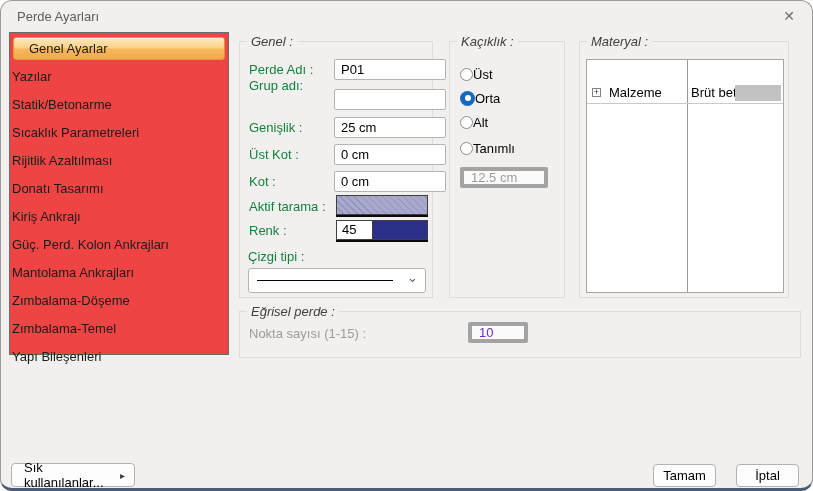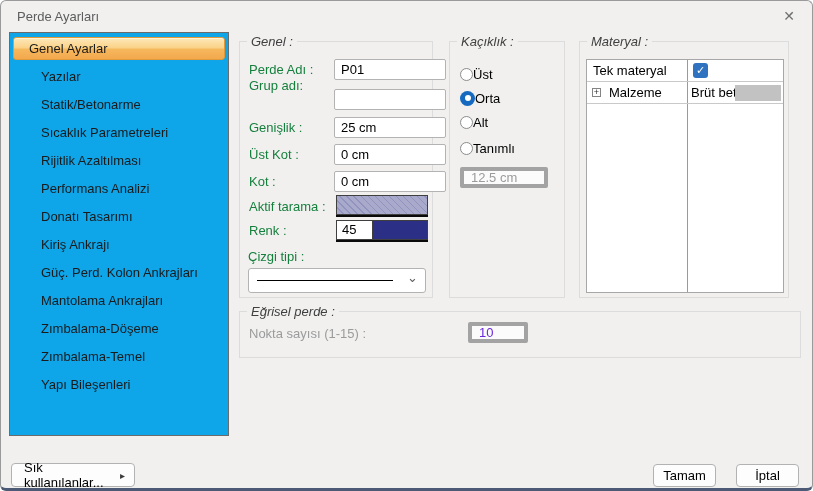--- a/index.html
+++ b/index.html
@@ -2,34 +2,34 @@
 <html><head>
 <meta charset="utf-8">
 <style>
   html,body{margin:0;padding:0;background:#fff;}
   *{box-sizing:border-box;}
   .dialog{
     position:relative;width:813px;height:491px;
     background:#f1f0ef;
     border:1px solid #9a9a9a;
     border-bottom:3px solid #4d5a75;
-    border-radius:6px;
+    border-radius:12px;
     font-family:"Liberation Sans",sans-serif;
     font-size:13px;color:#000;
     overflow:hidden;
   }
   
   .titlebar{position:absolute;left:0;top:0;right:0;height:30px;}
   .title{position:absolute;left:16px;top:8px;color:#5d5d5d;}
   .close{position:absolute;right:12px;top:5px;width:22px;height:20px;text-align:center;
          color:#6e6e6e;font-size:14px;line-height:20px;cursor:default;}
   
-  .sidebar{position:absolute;left:8px;top:31px;width:220px;height:404px;
-           background:#0ea5e9;border:1px solid #6b6b6b;padding-top:2px;}
-  .side-item{height:28px;line-height:28px;padding-left:2px;color:#1b1b1b;white-space:nowrap;margin-left:29px;}
+  .sidebar{position:absolute;left:8px;top:31px;width:220px;height:323px;
+           background:#ef4444;border:1px solid #6b6b6b;padding-top:2px;}
+  .side-item{height:28px;line-height:28px;padding-left:2px;color:#1b1b1b;white-space:nowrap;}
   .side-item.selected{
     height:23px;line-height:21px;margin:2px 3px 3px 3px;padding-left:15px;
     border:1px solid #e09a3c;border-radius:3px;
     background:linear-gradient(180deg,#fde8b9 0%,#fbd author 0%,#fbd38a 45%,#f6b75c 55%,#f3a94d 100%);
     background:linear-gradient(180deg,#fde8b9 0%,#fbd38a 45%,#f6b75c 55%,#f3a94d 100%);
     box-shadow:inset 0 1px 0 #fff3d6;
   }
   
   .groupbox{position:absolute;border:1px solid #dcdcdc;background:transparent;}
   .legend{position:absolute;top:-8px;left:7px;background:#f1f0ef;padding:0 4px;color:#404040;white-space:nowrap;font-style:italic;}
@@ -100,21 +100,20 @@
     <div class="title">Perde Ayarları</div>
     <div class="close">✕</div>
   </div>
 
   <div class="sidebar">
     <div class="side-item selected">Genel Ayarlar</div>
     <div class="side-item">Yazılar</div>
     <div class="side-item">Statik/Betonarme</div>
     <div class="side-item">Sıcaklık Parametreleri</div>
     <div class="side-item">Rijitlik Azaltılması</div>
-    <div class="side-item">Performans Analizi</div>
     <div class="side-item">Donatı Tasarımı</div>
     <div class="side-item">Kiriş Ankrajı</div>
     <div class="side-item">Güç. Perd. Kolon Ankrajları</div>
     <div class="side-item">Mantolama Ankrajları</div>
     <div class="side-item">Zımbalama-Döşeme</div>
     <div class="side-item">Zımbalama-Temel</div>
     <div class="side-item">Yapı Bileşenleri</div>
   </div>
 
   <div class="groupbox g-genel">
@@ -174,24 +173,20 @@
     </div>
 
     <input class="dis-field tanimli" disabled="" value="12.5 cm" style="">
   </div>
 
   <div class="groupbox g-materyal">
     <div class="legend">Materyal :</div>
     <div class="mat-table">
       <div class="mat-col-divider"></div>
 
-      <div class="mat-row mat-row1">
-        <div class="mat-label">Tek materyal</div>
-        <div class="checkbox">✓</div>
-      </div>
 
       <div class="mat-row mat-row2">
         <div class="expand-box">+</div>
         <div class="mat-label2">Malzeme</div>
         <div class="mat-value">Brüt beton</div>
         <div class="mat-swatch"></div>
       </div>
     </div>
   </div>
 

